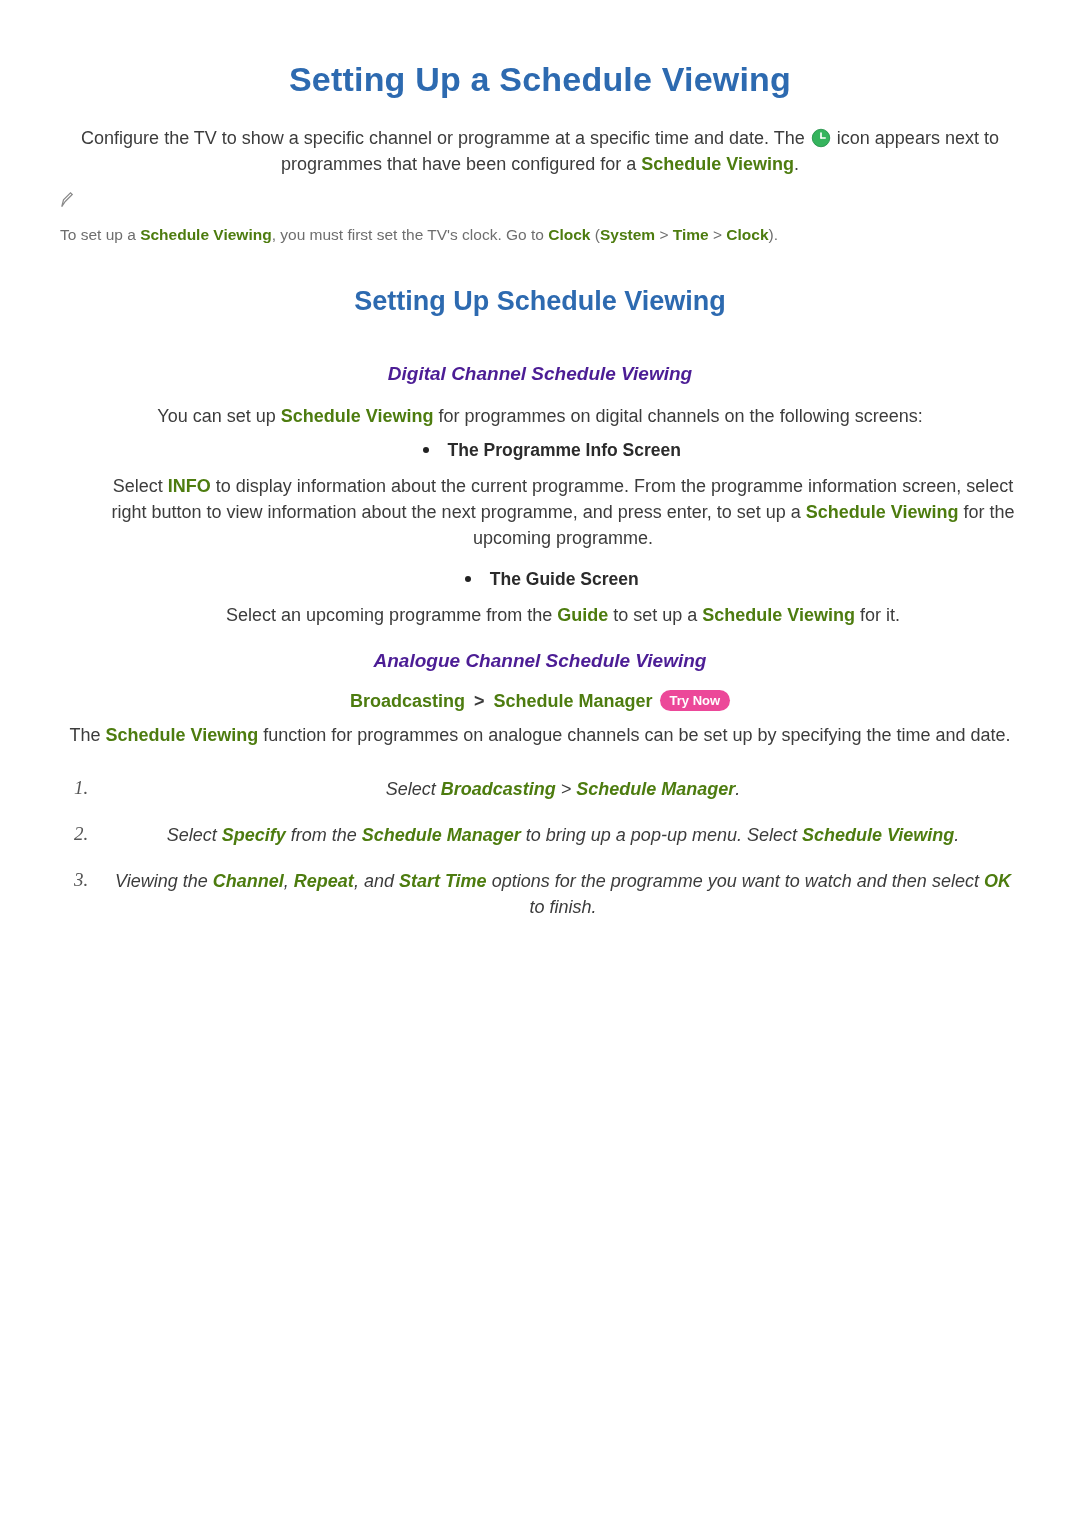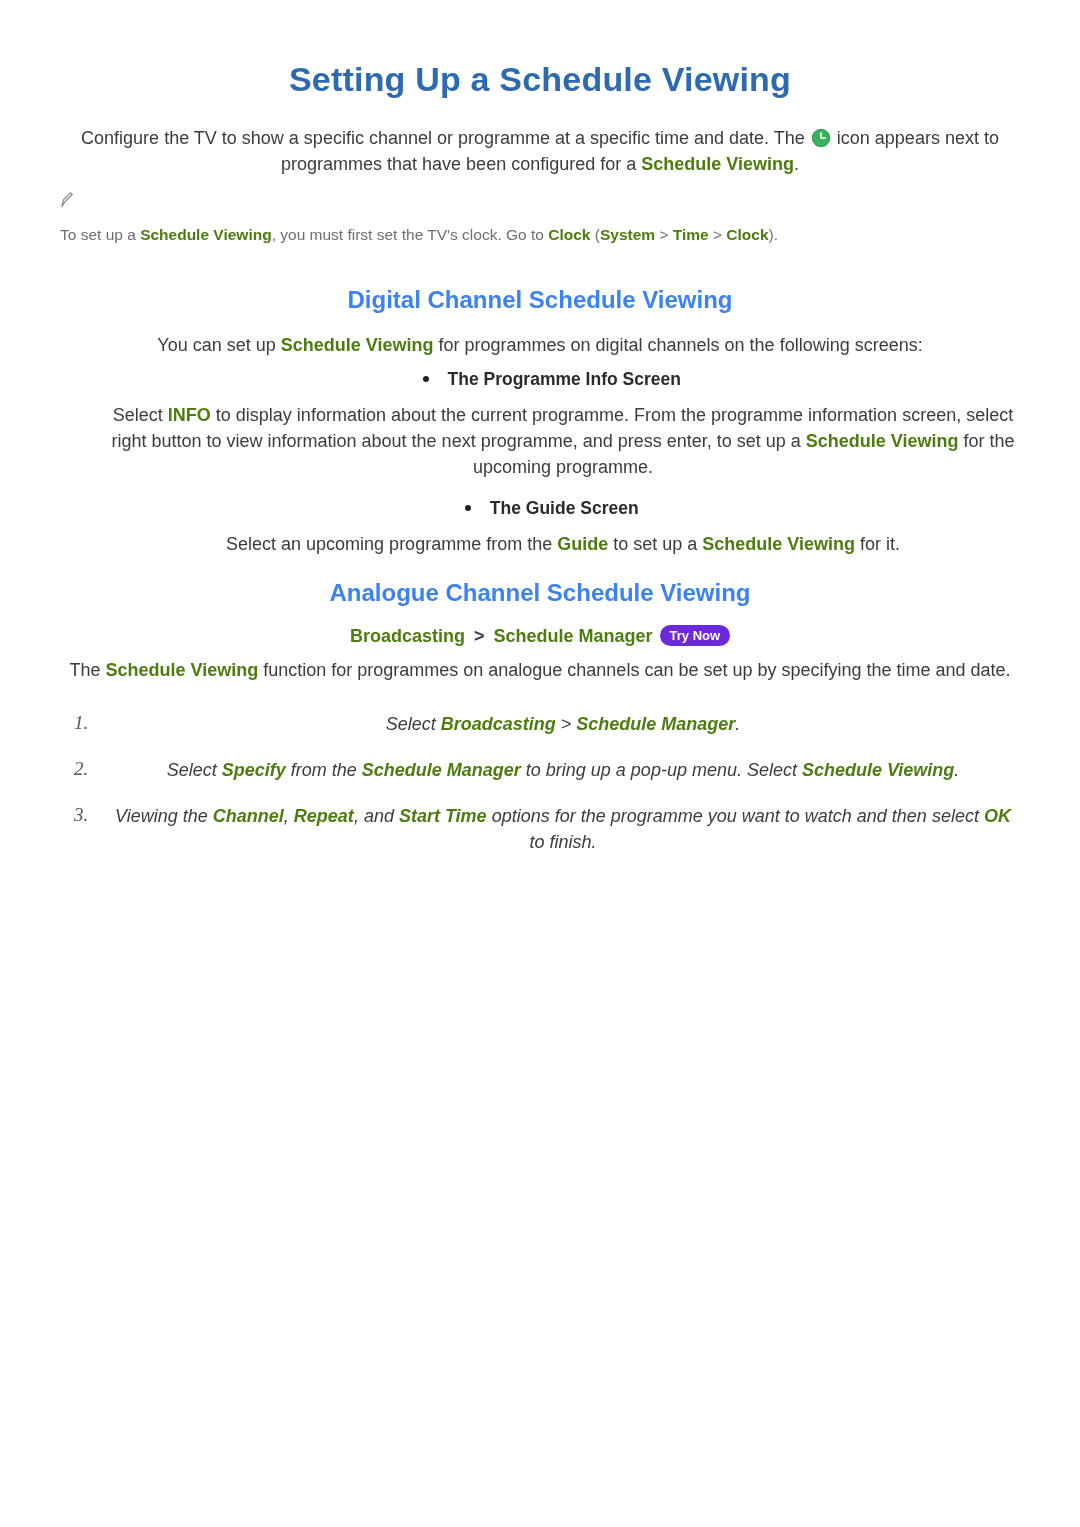--- a/index.html
+++ b/index.html
@@ -54,24 +54,25 @@
     color:#8a8a8a;
   }
   .note-row p { margin:0; line-height:1.5; }
   h2.section {
     font-size: 27px;
     font-weight: 600;
     color:#2d6ab0;
     margin: 30px 0 46px 0;
   }
   h3.sub {
-    font-size: 24px;
+    font-size: 19px;
     font-weight: 600;
-    color:#3b82f6;
+    color:#4c1d95;
     margin: 22px 0 18px 0;
+    font-style: italic;
   }
   p.body {
     font-size: 18px;
     line-height:1.45;
     margin: 0 0 10px 0;
   }
   ul.bullets {
     list-style:none;
     padding:0;
     margin: 6px 0 16px 0;
@@ -97,21 +98,21 @@
   }
   .hl { color:#4d7c0f; font-weight:600; }
   .gt { color:#3c3c3c; margin:0 4px; }
   .breadcrumb {
     font-size:18px;
     font-weight:600;
     margin: 6px 0 10px 0;
   }
   .trynow {
     display:inline-block;
-    background:#6d28d9;
+    background:#ec4899;
     color:#fff;
     font-size:13px;
     font-weight:600;
     border-radius:11px;
     padding:3px 10px 3px 10px;
     vertical-align: 2px;
     margin-left:2px;
   }
   ol.steps {
     list-style:none;
@@ -162,20 +163,21 @@
     <span class="note-icon">
       <svg viewBox="0 0 16 20">
         <path d="M2 18 L4 10 L12 2 L14 4 L6 12 Z" fill="none" stroke="#8a8a8a" stroke-width="1.4"></path>
       </svg>
     </span>
     <p>
       <span>To set up a </span><span class="hl">Schedule Viewing</span><span>, you must first set the TV's clock. Go to </span><span class="hl">Clock</span><span> (</span><span class="hl">System</span><span> &gt; </span><span class="hl">Time</span><span> &gt; </span><span class="hl">Clock</span><span>).</span>
     </p>
   </div>
 
+  <h2 class="section">Setting Up Schedule Viewing</h2>
 
   <h3 class="sub">Digital Channel Schedule Viewing</h3>
 
   <p class="body">
     <span>You can set up </span><span class="hl">Schedule Viewing</span><span> for programmes on digital channels on the following screens:</span>
   </p>
 
   <ul class="bullets">
     <li>
       <span class="dot"></span>

